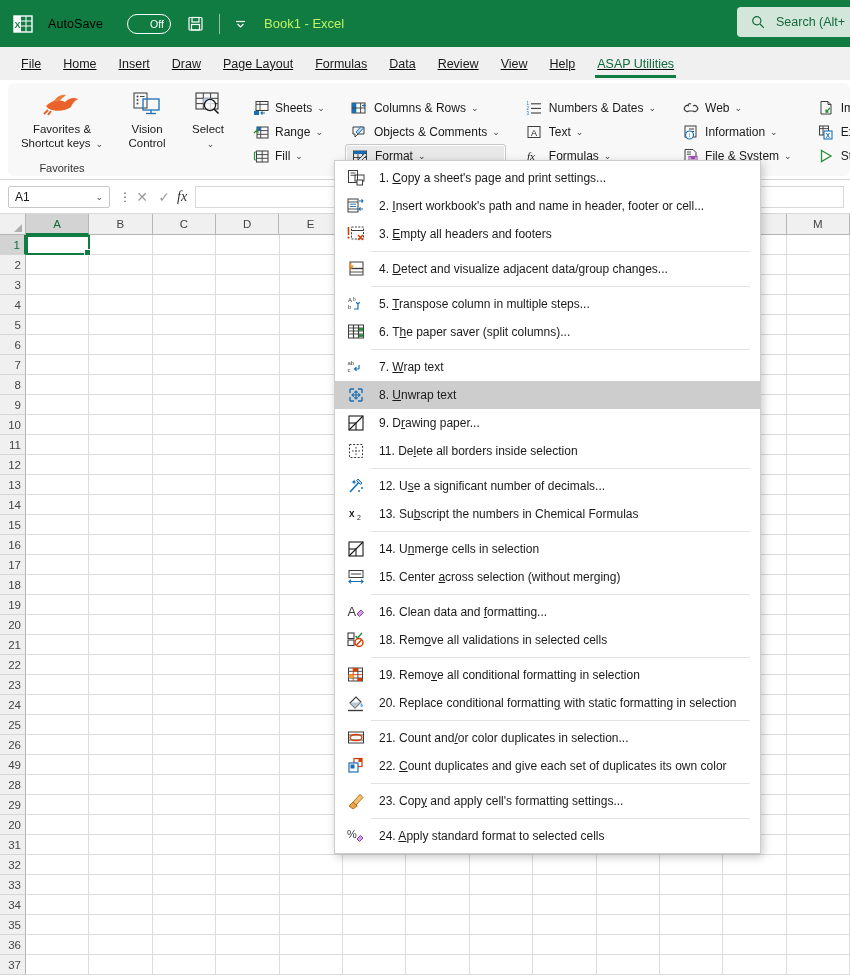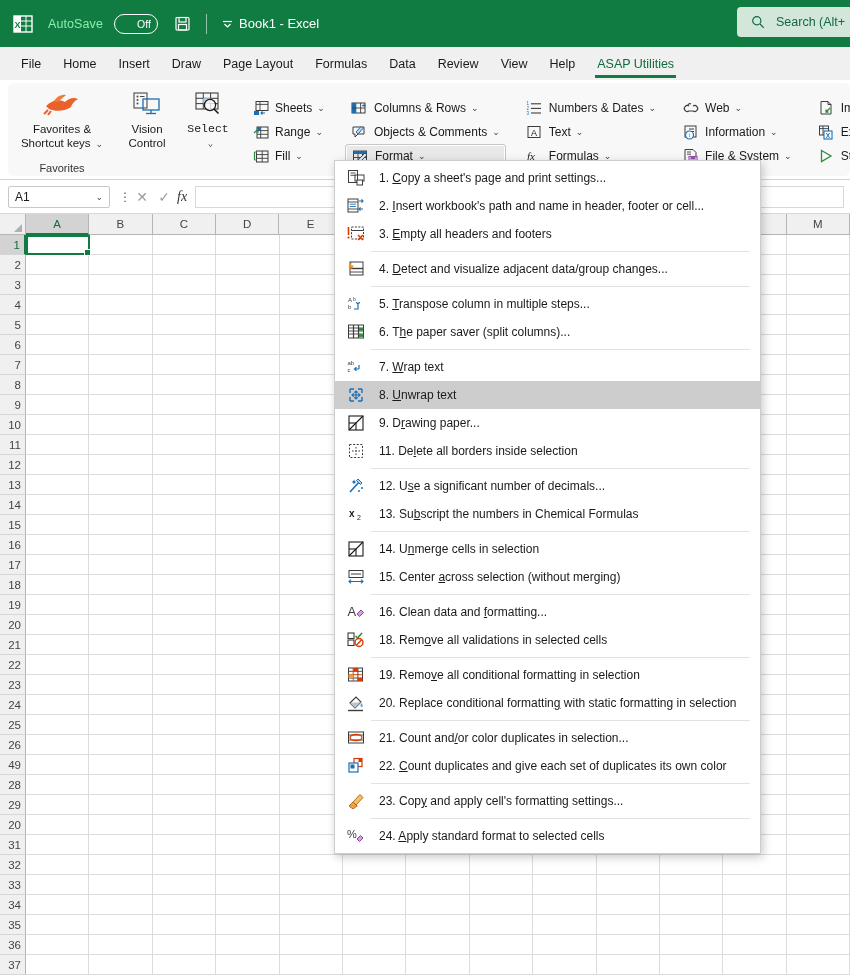--- a/index.html
+++ b/index.html
@@ -15,57 +15,57 @@
   #titlebar {
     position: absolute; left: 0; top: 0; width: 850px; height: 47px;
     background: #107c41;
     display: flex; align-items: center;
   }
   #excel-logo {
     width: 22px; height: 22px; margin-left: 12px;
     display: flex; align-items: center; justify-content: center;
   }
   #autosave-label {
-    color: #86efac; font-size: 12.5px; margin-left: 14px; letter-spacing: .1px;
+    color: #000000; font-size: 12.5px; margin-left: 14px; letter-spacing: .1px;
   }
   #autosave-toggle {
-    margin-left: 11px; width: 44px; height: 20px; border-radius: 10px;
+    margin-left: 24px; width: 44px; height: 20px; border-radius: 10px;
     border: 1.4px solid #ffffff; display: flex; align-items: center;
     padding: 0 18px; position: relative;
   }
   #autosave-knob {
     width: 14px; height: 14px; border-radius: 50%; background: #ffffff;
   }
   #autosave-state {
     color: #ffffff; font-size: 10.5px; margin-left: 4px;
   }
   .tb-icon-btn {
     margin-left: 12px; width: 24px; height: 24px;
     display: flex; align-items: center; justify-content: center;
   }
   #tb-divider {
     width: 1px; height: 20px; background: rgba(255,255,255,.55); margin-left: 12px;
   }
   #doc-title {
-    color: #ffffff; font-size: 13px; margin-left: 0; white-space: nowrap;
+    color: #bef264; font-size: 13px; margin-left: 12px; white-space: nowrap;
   }
   #searchbox {
     position: absolute; left: 737px; top: 7px; width: 210px; height: 30px;
     background: #d3e6da; border-radius: 4px;
     display: flex; align-items: center; padding-left: 14px;
   }
   #search-input-text {
     color: #13693d; font-size: 12.5px; margin-left: 11px; white-space: nowrap;
   }
 
   
   #tabbar {
     position: absolute; left: 0; top: 47px; width: 850px; height: 33px;
     background: #f0f0f0;
-    display: flex; align-items: center; padding-left: 10px;
+    display: flex; align-items: center; padding-left: 10px; text-decoration: underline;
   }
   .tab {
     font-size: 12.5px; color: #1a1a1a; padding: 4px 11px; white-space: nowrap;
     position: relative;
   }
   .tab.active { font-weight: normal; color: #0f6b3c; }
   .tab.active::after {
     content: ""; position: absolute; left: 9px; right: 9px; bottom: -3px;
     height: 2.2px; background: #107c41;
   }
@@ -280,21 +280,21 @@
         </div>
         <div class="big-lbl">
           <span>Vision</span><br>
           <span>Control</span>
         </div>
       </div>
     </div>
     <div class="grp-sep"></div>
 
     <div class="grp">
-      <div class="big-btn" style="width:60px;font-family:Liberation Mono, monospace;">
+      <div class="big-btn" style="width:60px;">
         <div class="big-ico">
           <svg width="30" height="26" viewBox="0 0 30 26">
             <rect x="3" y="2" width="22" height="16" fill="none" stroke="#3c3c3c" stroke-width="1.1"></rect>
             <line x1="3" y1="7.3" x2="25" y2="7.3" stroke="#3c3c3c" stroke-width="1"></line>
             <line x1="3" y1="12.6" x2="25" y2="12.6" stroke="#3c3c3c" stroke-width="1"></line>
             <line x1="10.3" y1="2" x2="10.3" y2="18" stroke="#3c3c3c" stroke-width="1"></line>
             <line x1="17.6" y1="2" x2="17.6" y2="18" stroke="#3c3c3c" stroke-width="1"></line>
             <rect x="10.3" y="7.3" width="7.3" height="5.3" fill="#bcd6f0"></rect>
             <circle cx="17" cy="14" r="5.6" fill="#ffffff" fill-opacity=".75" stroke="#1a1a1a" stroke-width="1.3"></circle>
             <line x1="21" y1="18" x2="25.5" y2="22.5" stroke="#1a1a1a" stroke-width="1.6"></line>

